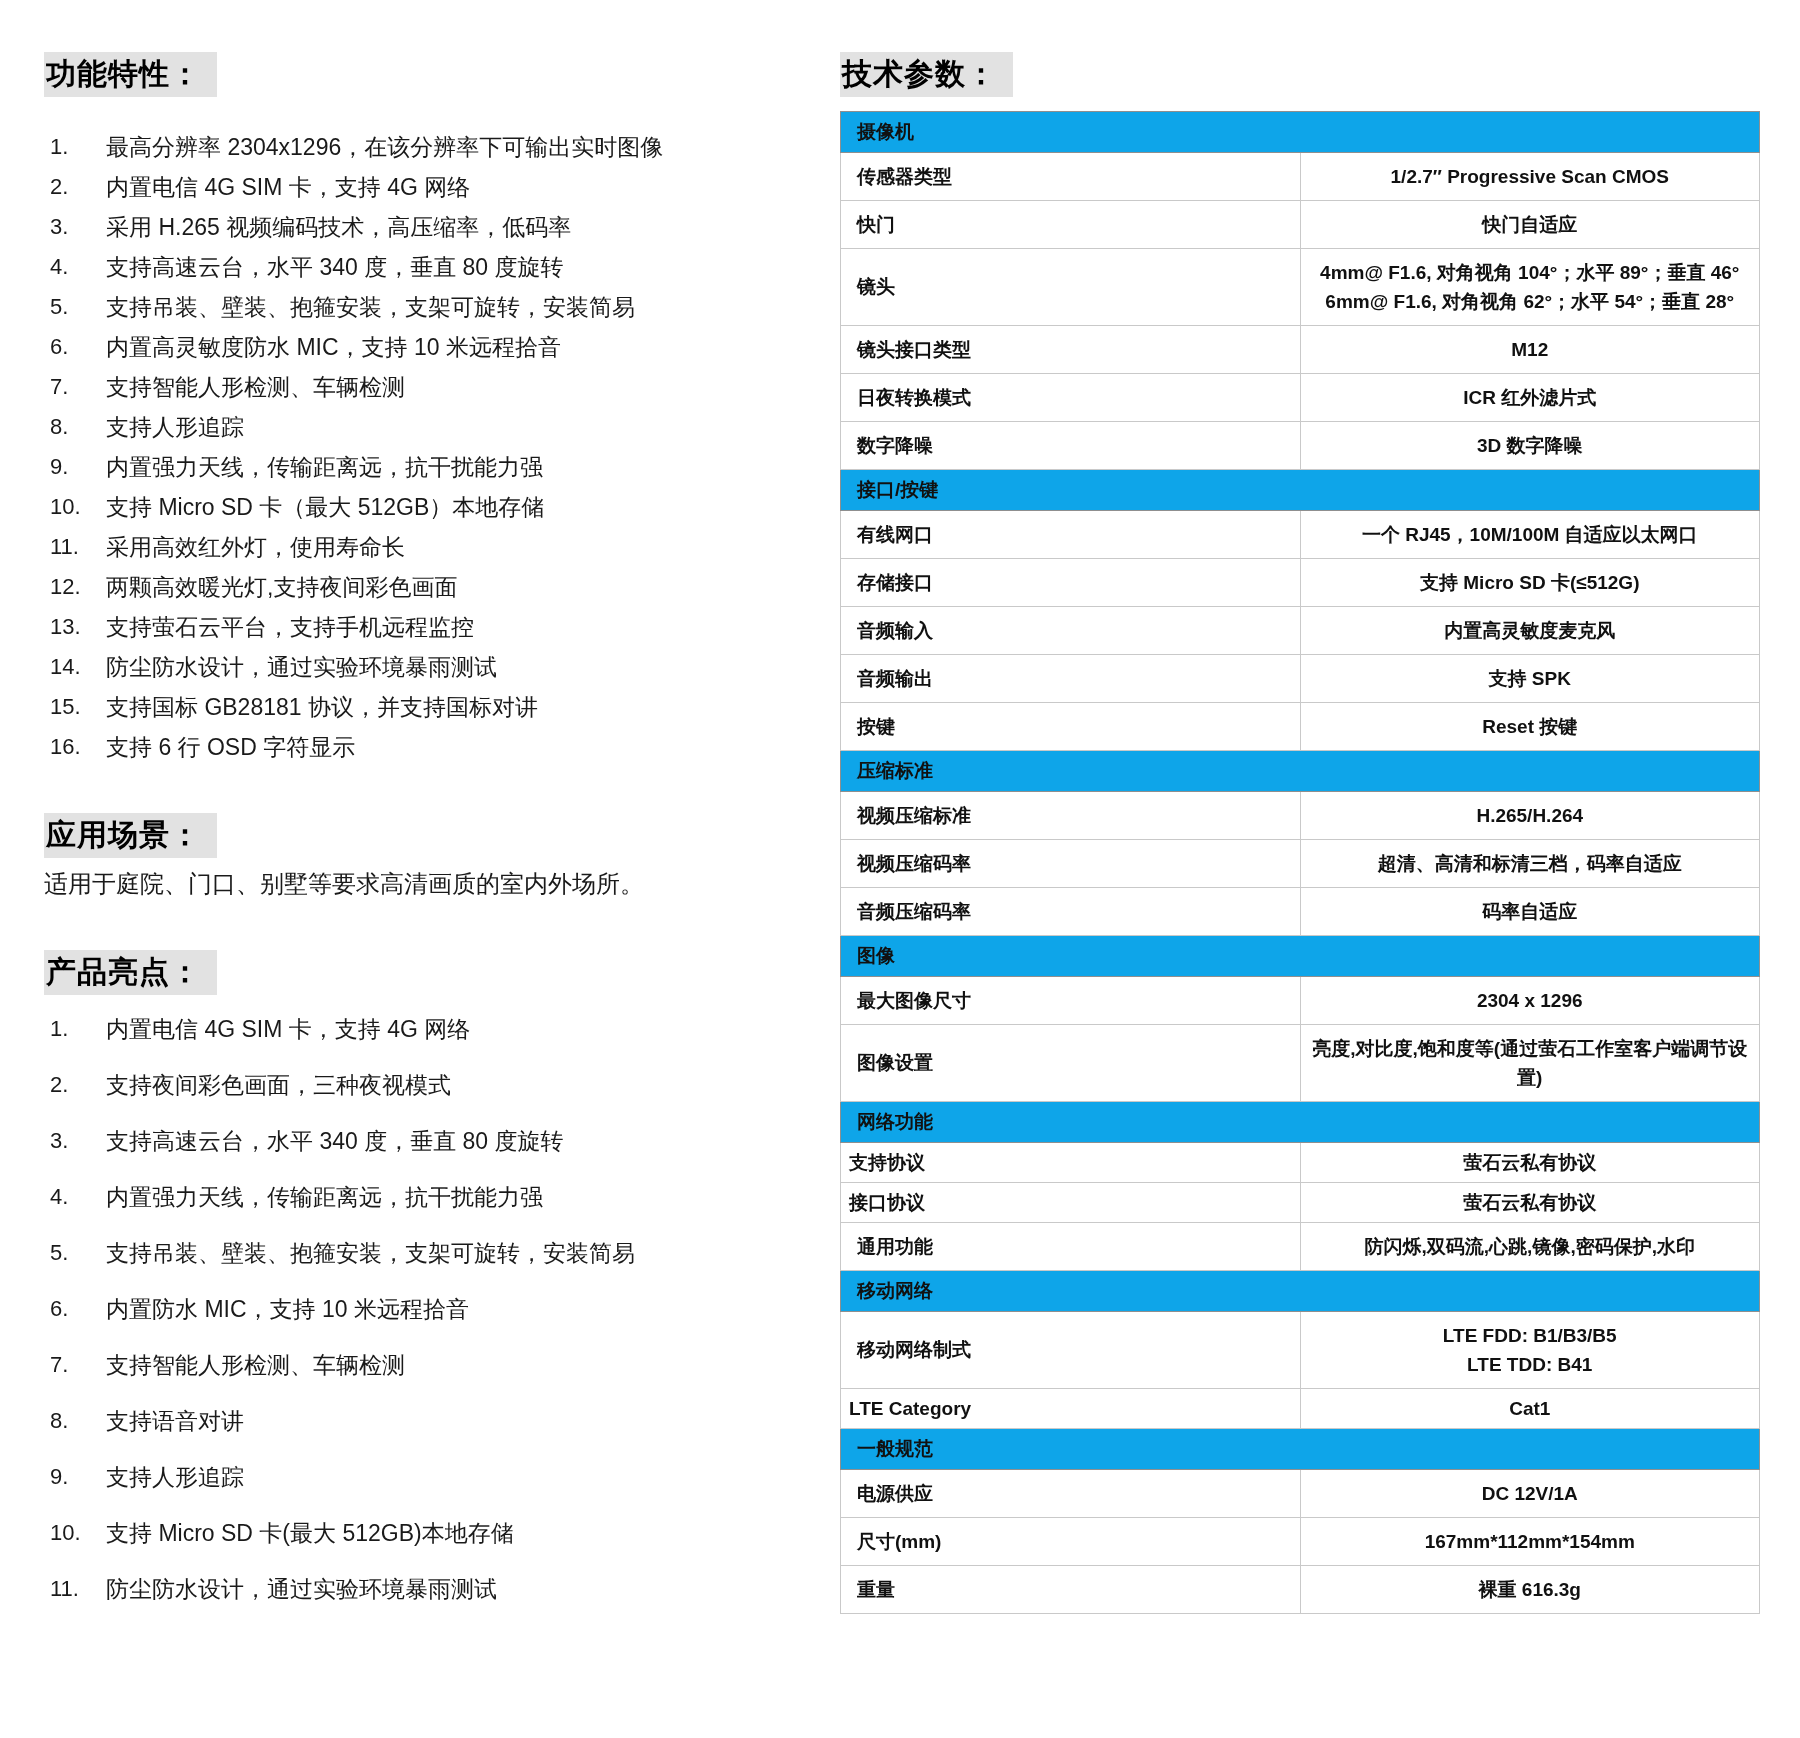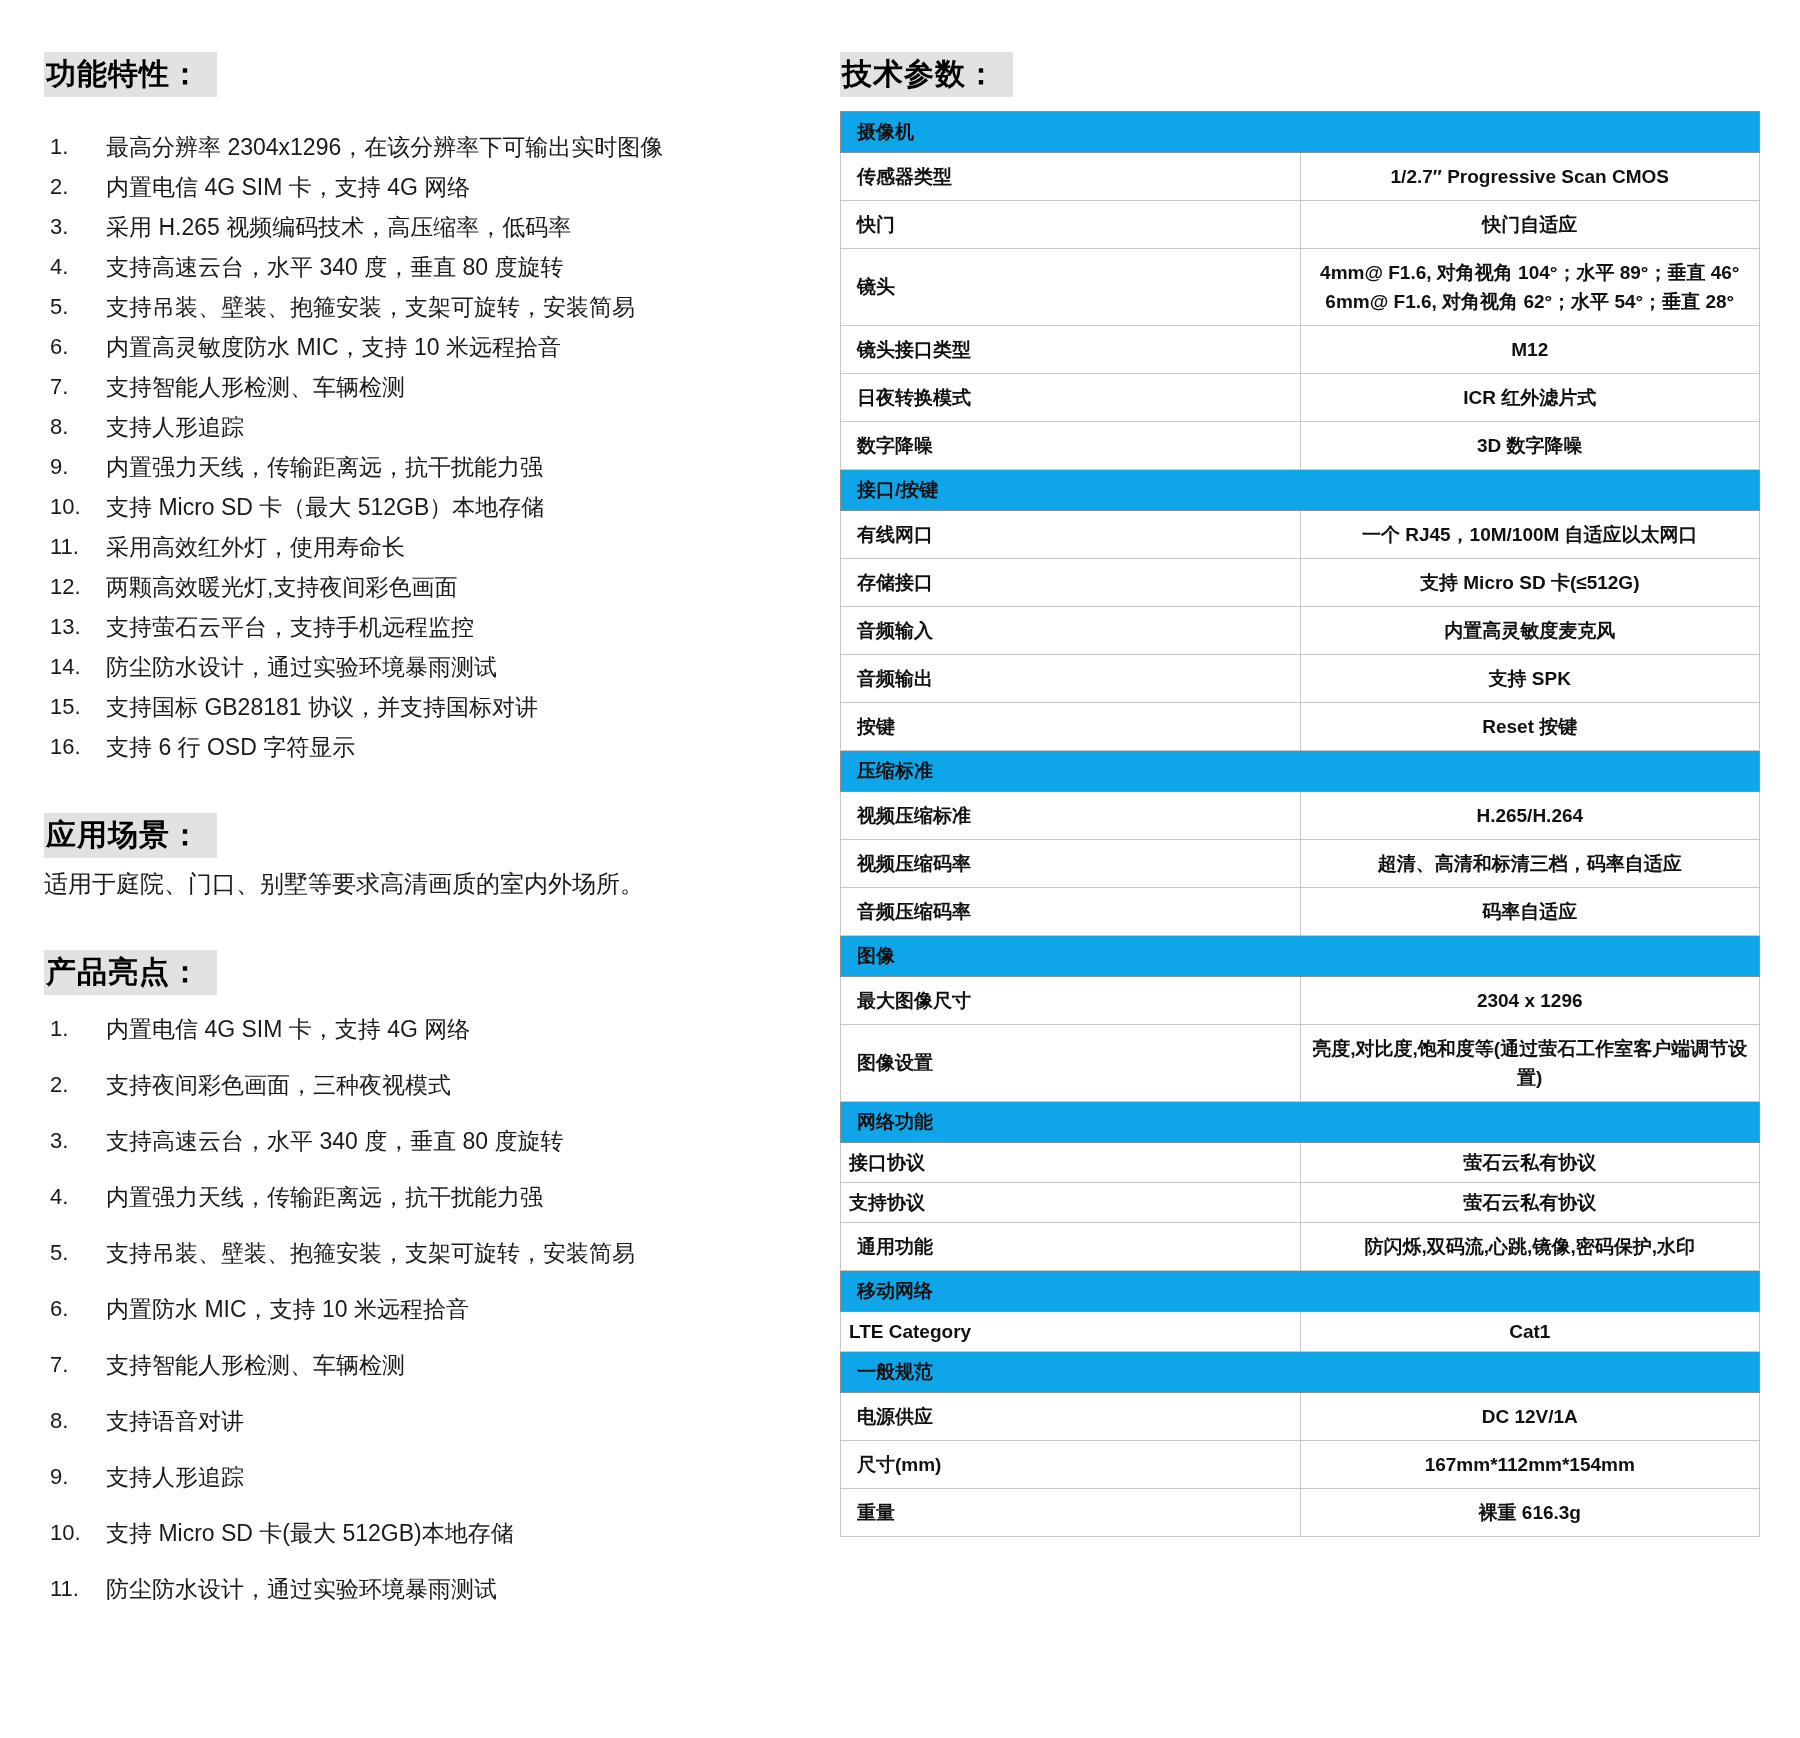--- a/index.html
+++ b/index.html
@@ -289,39 +289,46 @@
           <tr>
             <td class="key">图像设置</td>
             <td class="val">
               <span class="line">亮度,对比度,饱和度等(通过萤石工作室客户端调节设置)</span>
             </td>
           </tr>
           <tr class="group">
             <td colspan="2">网络功能</td>
           </tr>
           <tr class="compact">
+            <td class="key">支持协议</td>
+            <td class="val">
+              <span class="line">萤石云私有协议</span>
+            </td>
+          </tr>
+          <tr class="compact">
             <td class="key">接口协议</td>
             <td class="val">
               <span class="line">萤石云私有协议</span>
             </td>
           </tr>
-          <tr class="compact">
-            <td class="key">支持协议</td>
-            <td class="val">
-              <span class="line">萤石云私有协议</span>
-            </td>
-          </tr>
           <tr>
             <td class="key">通用功能</td>
             <td class="val">
               <span class="line">防闪烁,双码流,心跳,镜像,密码保护,水印</span>
             </td>
           </tr>
           <tr class="group">
             <td colspan="2">移动网络</td>
+          </tr>
+          <tr>
+            <td class="key">移动网络制式</td>
+            <td class="val">
+              <span class="line">LTE FDD: B1/B3/B5</span>
+              <span class="line">LTE TDD: B41</span>
+            </td>
           </tr>
           <tr class="compact">
             <td class="key">LTE Category</td>
             <td class="val">
               <span class="line">Cat1</span>
             </td>
           </tr>
           <tr class="group">
             <td colspan="2">一般规范</td>
           </tr>

